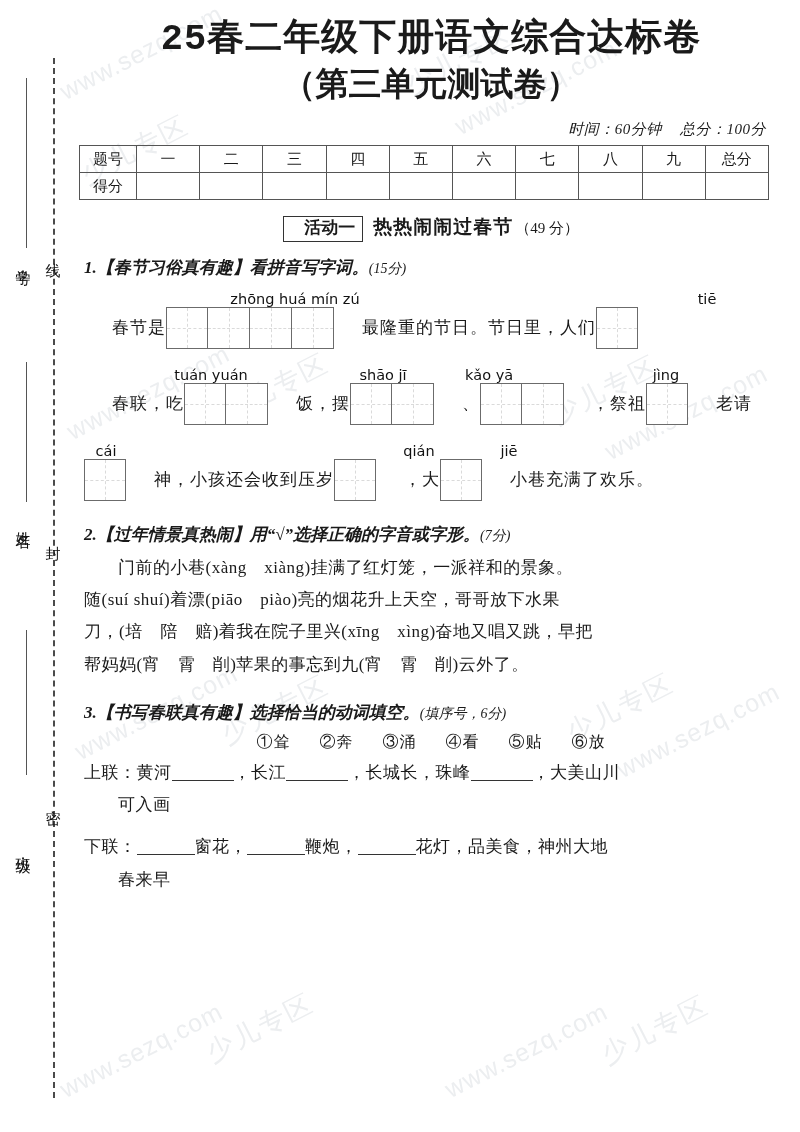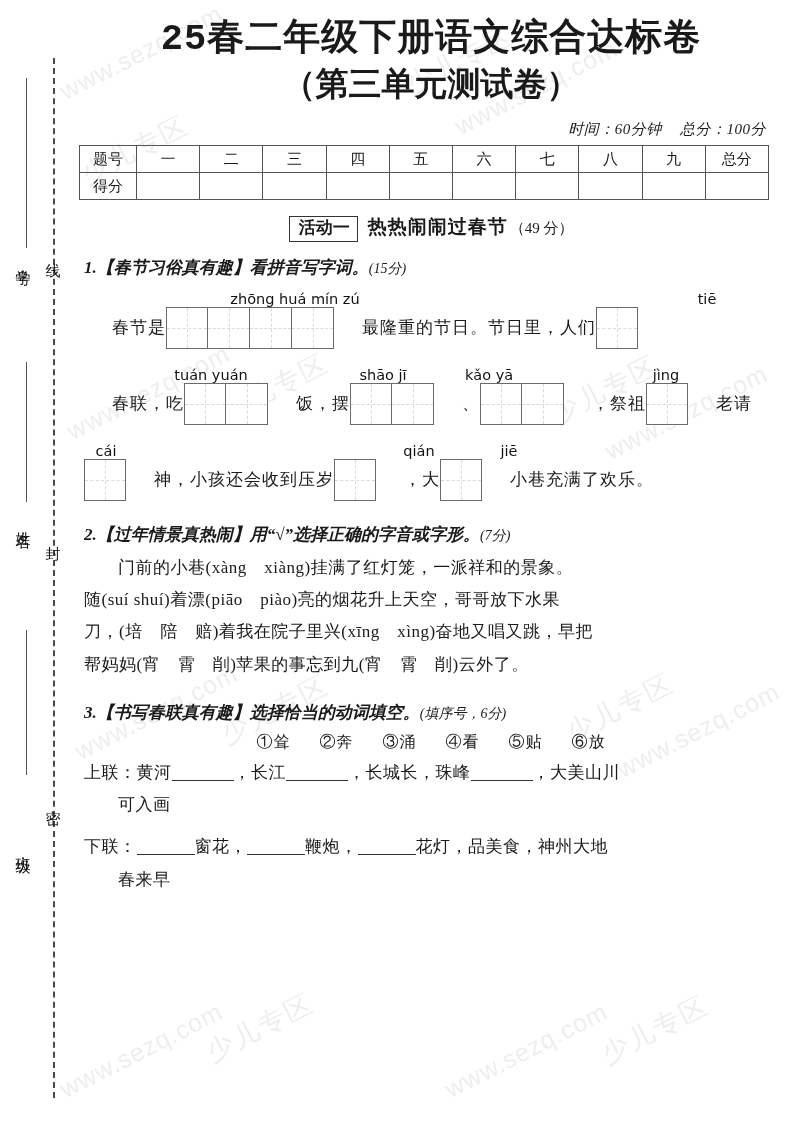--- a/index.html
+++ b/index.html
@@ -137,21 +137,21 @@
 
   
   .activity-row {
     display: flex;
     align-items: baseline;
     justify-content: center;
     margin: 14px 0 10px 0;
   }
   .activity-tag {
     border: 1px solid #333;
-    padding: 1px 7px 3px 9px;
+    padding: 1px 7px 3px 20px;
     font-size: 17px;
     font-weight: bold;
     margin-right: 10px;
     line-height: 1.15;
   }
   .activity-name {
     font-size: 19px;
     font-weight: bold;
     letter-spacing: 1px;
   }

